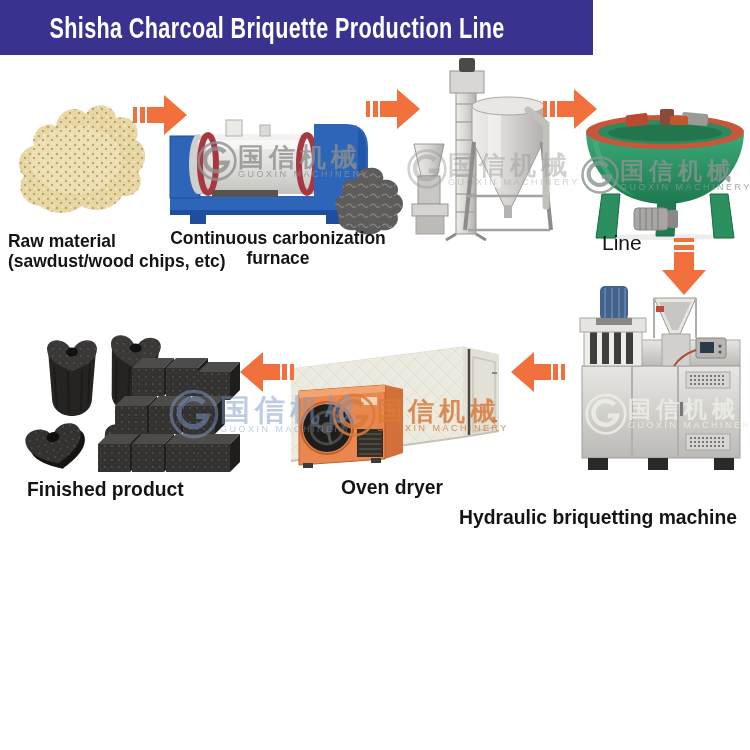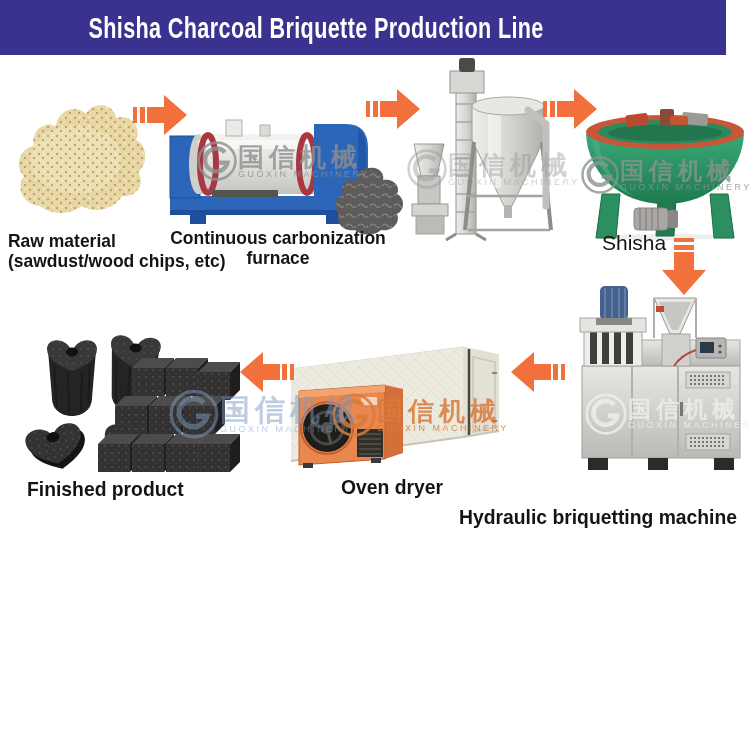--- a/index.html
+++ b/index.html
@@ -1,20 +1,20 @@
 <!DOCTYPE html>
 <html style="--banner-bg: #39338F; --banner-text: #FFFFFF; --arrow: #F2703C; --furnace-blue: #2D66B8; --mixer-green: #2F9A68; --mixer-rim: #C8563A; --dryer-orange: #E8874E; --steel: #D6D4D0; --charcoal: #2E2C2B; --sawdust: #E7D7A4; --label-text: #141414;"><head>
 <meta charset="utf-8">
 <style>
   *{margin:0;padding:0;box-sizing:border-box}
   html,body{background:#fff}
   .canvas{position:relative;width:750px;height:750px;background:#fff;overflow:hidden;
           font-family:"Liberation Sans",sans-serif;color:var(--label-text,#111)}
-  .banner{position:absolute;left:0;top:0;width:726px;height:55px;background:var(--banner-bg,#39338F);
-          display:flex;align-items:center;justify-content:flex-start}
+  .banner{position:absolute;left:0;top:0;width:593px;height:55px;background:var(--banner-bg,#39338F);
+          display:flex;align-items:center;justify-content:flex-end}
   .banner .title{color:var(--banner-text,#fff);font-size:30px;font-weight:bold;white-space:nowrap;
           transform:scaleX(.72);transform-origin:center center;letter-spacing:.5px}
   .fig{position:absolute}
   .fig svg{width:100%;height:100%;display:block;overflow:visible}
   .arrow{position:absolute;color:var(--arrow,#F2703C)}
   .arrow svg{width:100%;height:100%;display:block}
   .arrow svg *{fill:currentColor}
   .lbl{position:absolute;color:#141414;line-height:1.04}
   .lbl-bold{font-weight:bold;transform:scaleX(.92)}
   .lbl-raw{left:8px;top:231px;font-size:19px;transform-origin:left top}
@@ -399,21 +399,21 @@
     <div>Raw material</div>
     <div>(sawdust/wood chips, etc)</div>
   </div>
 
   <div class="lbl lbl-bold lbl-furnace">
     <div>Continuous carbonization</div>
     <div>furnace</div>
   </div>
 
 
-  <div class="lbl lbl-mixer">Shisha</div>
+  <div class="lbl lbl-mixer">Line</div>
 
   <div class="lbl lbl-bold lbl-finished">Finished product</div>
 
   <div class="lbl lbl-bold lbl-oven">Oven dryer</div>
 
   <div class="lbl lbl-bold lbl-briq">Hydraulic briquetting machine</div>
 
 </div>
 
 </body></html>

